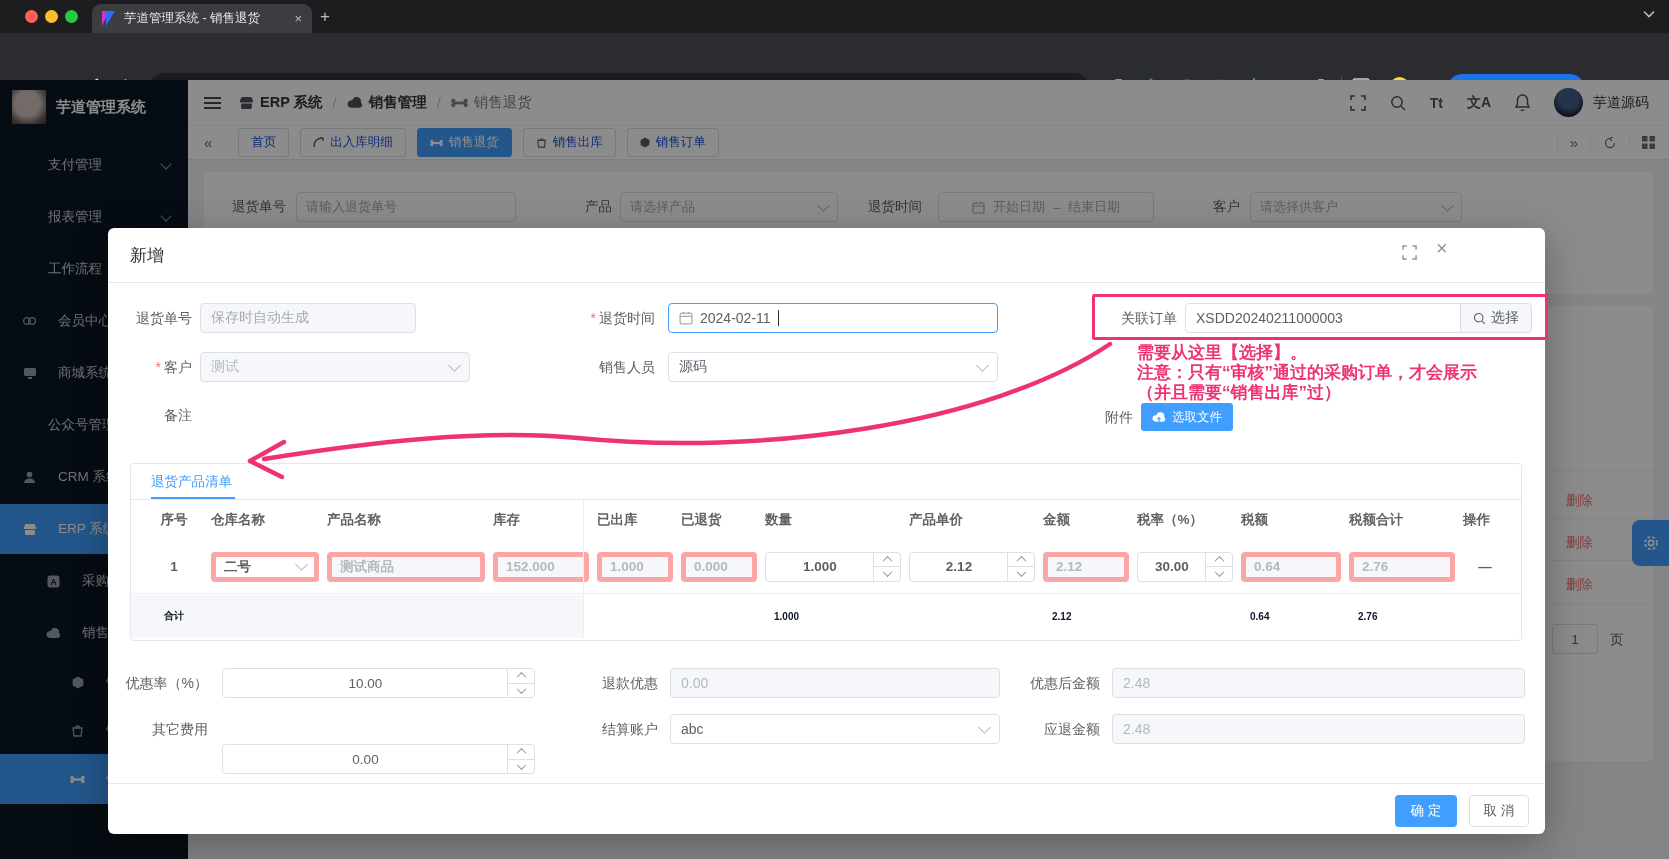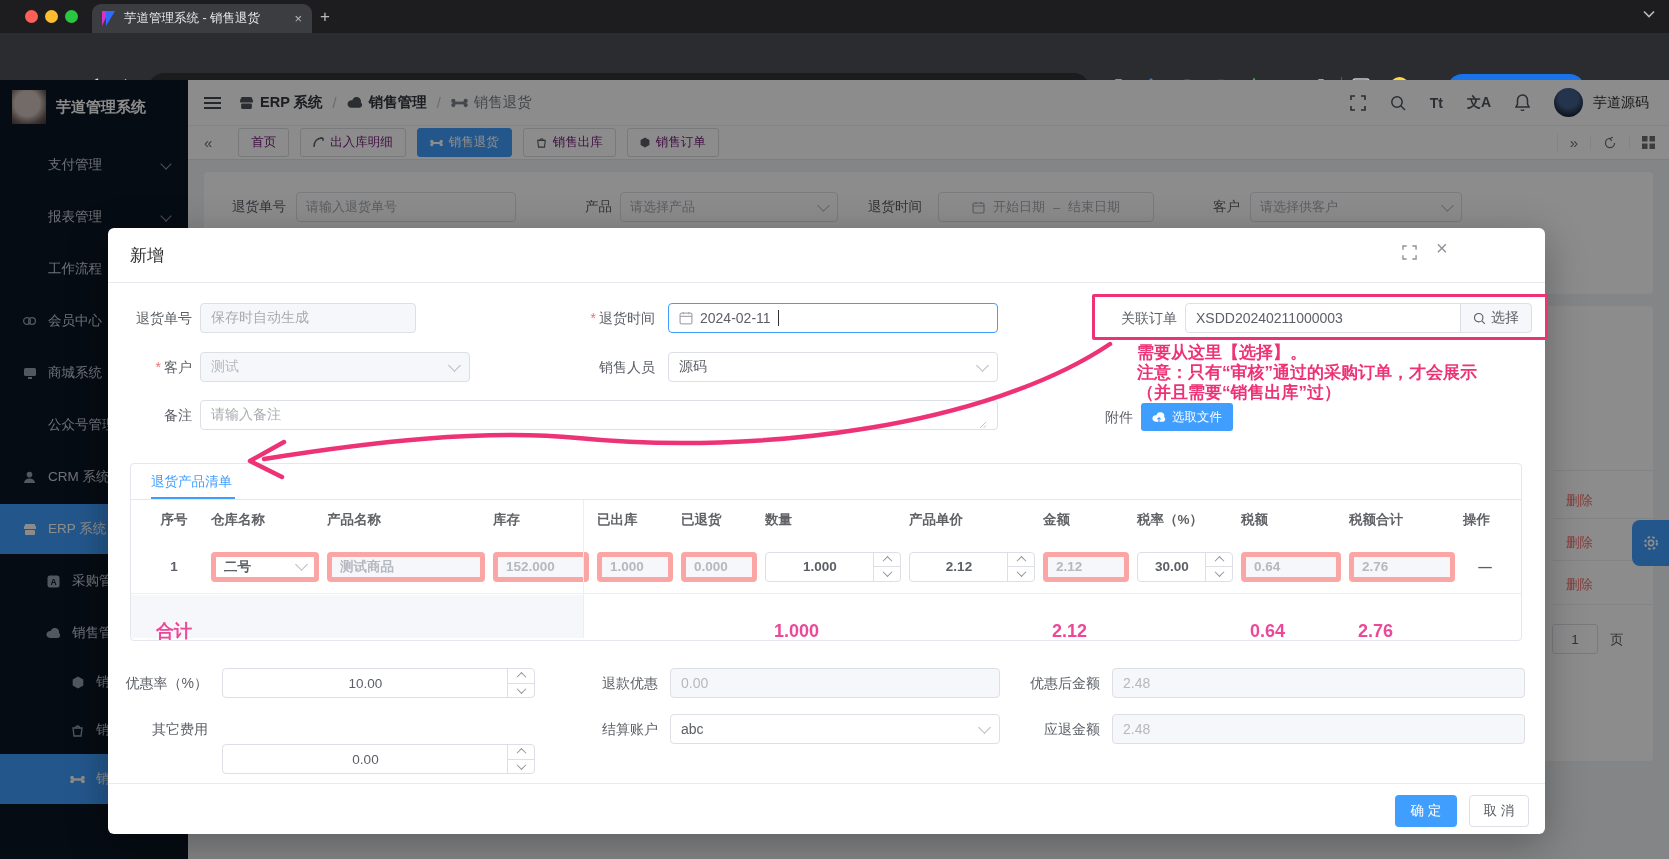--- a/index.html
+++ b/index.html
@@ -23,37 +23,37 @@
   .extic{top:45px;}
   .updpill{left:1447px;top:41px;height:31px;background:#1a73e8;border-radius:16px;color:#fff;
            font-size:13.5px;display:flex;align-items:center;padding:0 15px;}
   .kebab{top:46px;left:1563px;}
   .kebab i{display:block;width:3px;height:3px;border-radius:50%;background:#d3d5d8;margin:2px 0;}
   
   .sidebar{left:0;top:80px;width:188px;height:779px;background:#0c1624;}
   .logo{display:flex;align-items:center;gap:10px;padding:8px 12px;height:38px;}
   .logoimg{width:34px;height:34px;background:radial-gradient(circle at 45% 40%,#cfc4bc 0 45%,#6e5f58 75%,#3c3230);}
   .logotxt{color:#fff;font-size:15px;font-weight:bold;font-family:Liberation Mono, monospace;}
-  .mi{left:0;width:188px;height:50px;display:flex;align-items:center;color:#c9cfd8;font-size:13.5px;gap:11px;}
+  .mi{left:0;width:188px;height:50px;display:flex;align-items:center;color:#c9cfd8;font-size:13.5px;gap:21px;}
   .mi .micon{width:15px;display:flex;justify-content:center;color:#97a1ad;}
   .mi.active{background:#409eff;color:#fff;}
   .mi.active .micon{color:#fff;}
   .carel{width:7px;height:7px;border-right:1.5px solid #8d96a2;border-bottom:1.5px solid #8d96a2;
          transform:rotate(45deg);margin-left:auto;margin-right:18px;margin-top:-3px;}
   
   .apphdr{left:188px;top:80px;width:1481px;height:45px;background:#fff;display:flex;align-items:center;}
   .burger i{display:block;width:17px;height:2px;background:#44494f;margin:3px 0;}
   .bc{display:flex;align-items:center;gap:6px;color:#33363b;font-size:14.5px;font-weight:bold;}
   .bcsep{color:#c0c4cc;font-weight:normal;padding:0 4px;}
   .hic{color:#4e545b;}
   .uname{color:#303133;font-size:14px;}
   .uava{width:29px;height:29px;border-radius:50%;background:radial-gradient(circle at 50% 35%,#44608c 0 40%,#141d2e 80%);}
   .tabbarrow{left:188px;top:125px;width:1481px;height:35px;background:#fff;border-top:1px solid #f0f0f0;
              border-bottom:1px solid #e6e6e6;display:flex;align-items:center;}
-  .tbx{height:27px;border:1px solid #d9dce1;border-radius:3px;background:#fff;color:#701a75;
+  .tbx{height:27px;border:1px solid #d9dce1;border-radius:3px;background:#fff;color:#1d4ed8;
        font-size:12.5px;display:inline-flex;align-items:center;padding:0 12px;gap:6px;margin-right:11px;}
   .tbx.active{background:#409eff;border-color:#409eff;color:#fff;}
   .chev2{color:#6a6f76;font-size:15px;}
   
   .card{background:#fff;border-radius:4px;}
   .flbl{color:#5c6066;font-size:13.5px;line-height:30px;}
   .finp{height:30px;border:1px solid #dcdfe6;border-radius:4px;background:#fff;display:flex;
         align-items:center;padding:0 9px;font-size:13px;color:#a8abb2;gap:6px;}
   .dellink{color:#f56c6c;font-size:13.5px;}
   .gearfab{left:1632px;top:520px;width:37px;height:46px;background:#409eff;border-radius:8px 0 0 8px;
@@ -82,21 +82,21 @@
              display:flex;align-items:center;gap:5px;color:#5c6066;font-size:14px;padding:0 12px;}
   
   .pcont{left:22px;top:235px;width:1392px;height:178px;border:1px solid #e4e7ed;border-radius:4px;}
   .ptab{left:20px;top:9px;font-size:13.5px;color:#409eff;}
   .ptabu{left:20px;top:33px;width:84px;border-top:2px solid #409eff;}
   .ptabline{left:0;top:35px;width:1390px;border-top:1px solid #e4e7ed;}
   .trow{display:grid;grid-template-columns:58px 108px 158px 96px 76px 76px 136px 126px 86px 96px 100px 106px minmax(30px,1fr);
         column-gap:8px;align-items:center;padding:0 14px;font-weight:bold;}
   .thr{left:0;top:36px;width:1390px;height:40px;color:#606266;font-size:13.5px;}
   .tdr{left:0;top:76px;width:1390px;height:54px;border-bottom:1px solid #ebeef5;}
-  .ttr{left:0;top:145px;width:1390px;height:44px;color:#ec4899;font-size:18px;}
+  .ttr{left:0;top:130px;width:1390px;height:44px;color:#0f172a;font-size:10px;}
   .tgrey{left:0;top:131px;width:452px;height:43px;background:#f5f7fa;}
   .vline{left:452px;top:36px;height:138px;border-left:1px solid #ebeef5;box-shadow:5px 0 7px -4px rgba(0,0,0,.14);}
   .cipt{height:30px;border:5px solid #fca5a5;border-radius:4px;background:#fff;display:flex;align-items:center;
         padding:0 8px;font-size:13.5px;color:#5c6066;width:100%;box-sizing:border-box;}
   .cipt.dis{background:#f5f7fa;color:#b4b8bf;}
   .numipt{position:relative;height:30px;border:1px solid #dcdfe6;border-radius:4px;background:#fff;
           display:flex;align-items:center;justify-content:center;font-size:13.5px;color:#5c6066;width:100%;box-sizing:border-box;padding-right:26px;}
   .stepper{position:absolute;right:0;top:0;bottom:0;width:26px;border-left:1px solid #dcdfe6;display:flex;flex-direction:column;}
   .stepper b{flex:1;display:flex;align-items:center;justify-content:center;}
   .stepper b+b{border-top:1px solid #dcdfe6;}
@@ -546,28 +546,20 @@
         <span class="chevdn"></span>
       </div>
 
     <div class="abs anno" style="left:1029px;top:115px">
       <div>需要从这里【选择】。</div>
       <div>注意：只有“审核”通过的采购订单，才会展示</div>
       <div>（并且需要“销售出库”过）</div>
     </div>
 
     <div class="abs lbl" style="left:0;width:84px;top:172px">备注</div>
-    <div class="abs ipt" style="left:92px;top:172px;width:798px">
-      <span class="ph">请输入备注</span>
-      <span style="margin-left:auto;align-self:flex-end">
-          <svg width="8" height="8" viewBox="0 0 8 8">
-            <path d="M7 1 L1 7 M7 4.5 L4.5 7" stroke="#c0c4cc" stroke-width="1"></path>
-          </svg>
-        </span>
-    </div>
     <div class="abs lbl" style="left:941px;top:174px;width:84px">附件</div>
     <div class="abs upbtn" style="left:1033px;top:175px">
       <svg width="14" height="11" viewBox="0 0 15 11">
           <path d="M4 10 a3.5 3.5 0 1 1 .8-6.9 A4.2 4.2 0 0 1 13 5 a2.8 2.8 0 0 1 -1 5 H9" fill="#fff"></path>
           <path d="M7.5 10.5 V6 M7.5 5.5 L5.8 7.4 M7.5 5.5 L9.2 7.4" stroke="#409eff" stroke-width="1.2"></path>
         </svg>
       <span>选取文件</span>
     </div>
 
     <div class="abs pcont">

